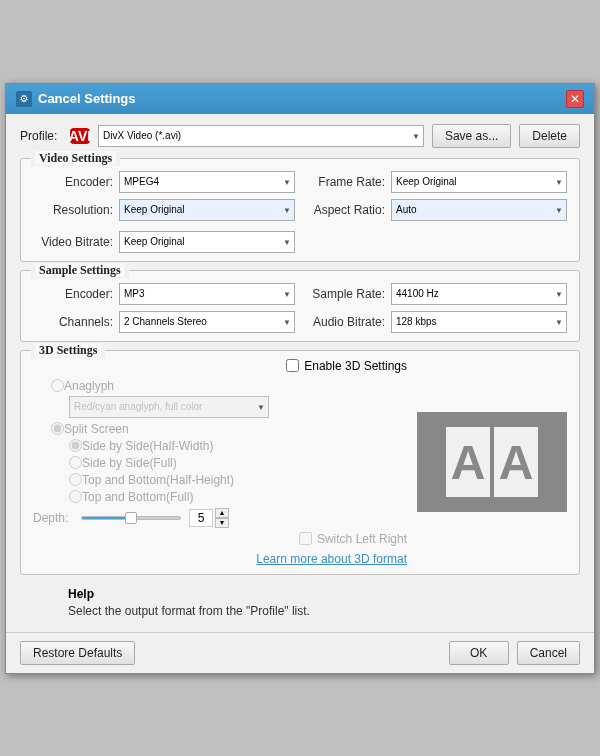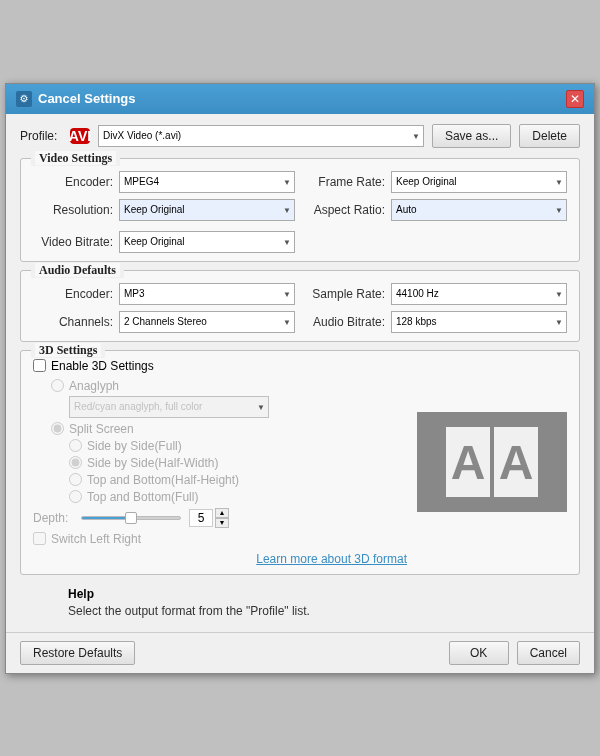--- a/index.html
+++ b/index.html
@@ -167,25 +167,25 @@
       min-width: 80px;
       text-align: right;
       font-size: 12px;
       color: #333;
     }
     .checkbox-row {
       display: flex;
       align-items: center;
       gap: 5px;
       margin-bottom: 6px;
+      justify-content: flex-end;
     }
     .radio-row {
       display: flex;
       align-items: center;
-      gap: 5px;
       margin: 3px 0;
     }
     .indent1 { margin-left: 18px; }
     .indent2 { margin-left: 36px; }
     .disabled-text { color: #aaa; }
     .threed-bottom {
       display: flex;
       gap: 10px;
     }
     .threed-left {
@@ -408,21 +408,21 @@
             <select>
               <option>Keep Original</option>
             </select>
           </div>
         </div>
       </div>
     </div>
 
     <div class="section-box">
       <span class="section-title">
-        <span class="section-title-inner">Audio Defaults</span>
+        <span class="section-title-inner">Sample Settings</span>
       </span>
       <div class="grid-2col">
 
         <div class="field-row">
           <span class="field-label">Encoder:</span>
           <div class="select-wrapper" style="flex:1">
             <select>
               <option>MP3</option>
             </select>
           </div>
@@ -480,26 +480,26 @@
                 <option>Red/cyan anaglyph, full color</option>
               </select>
             </div>
           </div>
 
           <div class="radio-row indent1">
             <input type="radio" name="mode3d" id="splitscreen" disabled="" checked="" style="">
             <label for="splitscreen" class="disabled-text">Split Screen</label>
           </div>
           <div class="radio-row indent2">
+            <input type="radio" name="splitmode" id="sbs_half" disabled="" checked="" style="">
+            <label for="sbs_half" class="disabled-text">Side by Side(Half-Width)</label>
+          </div>
+          <div class="radio-row indent2">
             <input type="radio" name="splitmode" id="sbs_full" disabled="" style="">
             <label for="sbs_full" class="disabled-text">Side by Side(Full)</label>
-          </div>
-          <div class="radio-row indent2">
-            <input type="radio" name="splitmode" id="sbs_half" disabled="" checked="" style="">
-            <label for="sbs_half" class="disabled-text">Side by Side(Half-Width)</label>
           </div>
           <div class="radio-row indent2">
             <input type="radio" name="splitmode" id="tab_half" disabled="" style="">
             <label for="tab_half" class="disabled-text">Top and Bottom(Half-Height)</label>
           </div>
           <div class="radio-row indent2">
             <input type="radio" name="splitmode" id="tab_full" disabled="" style="">
             <label for="tab_full" class="disabled-text">Top and Bottom(Full)</label>
           </div>
 

